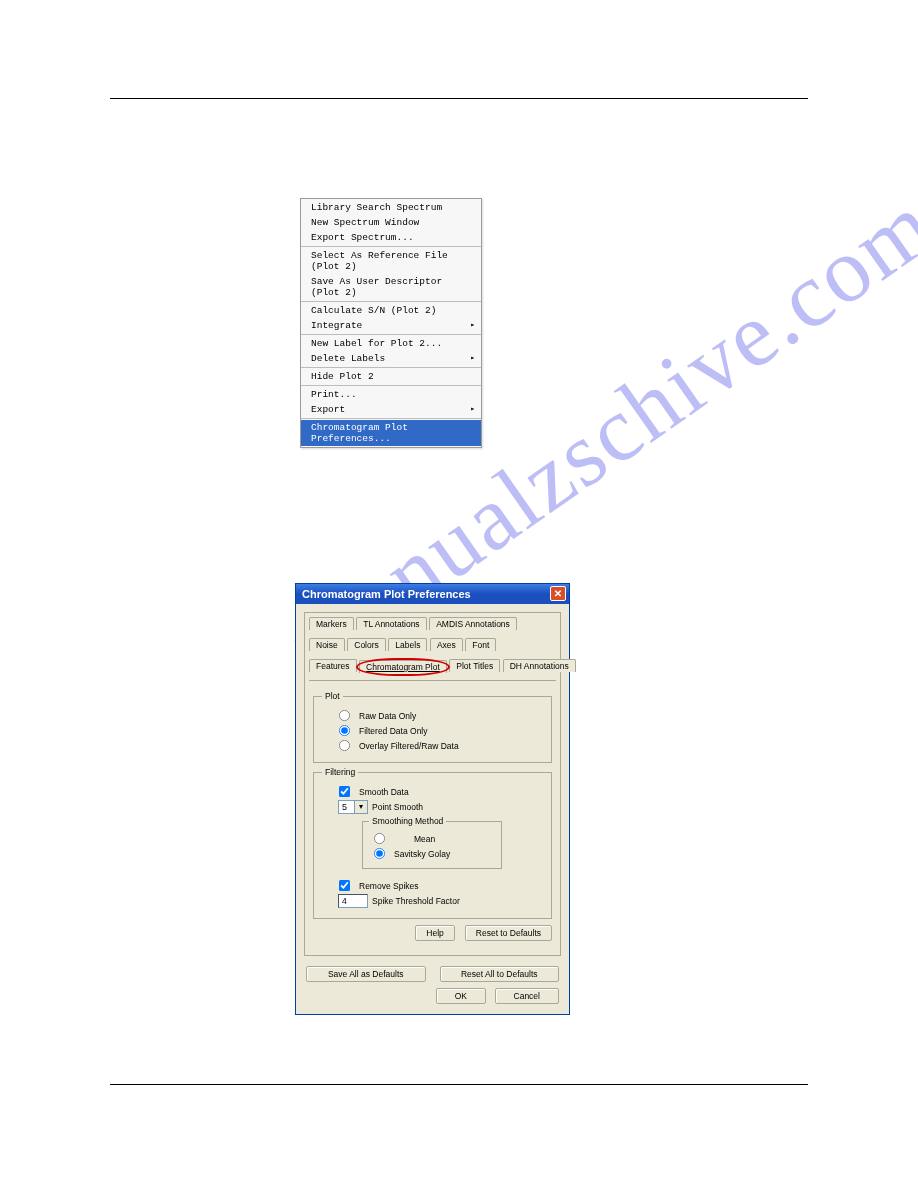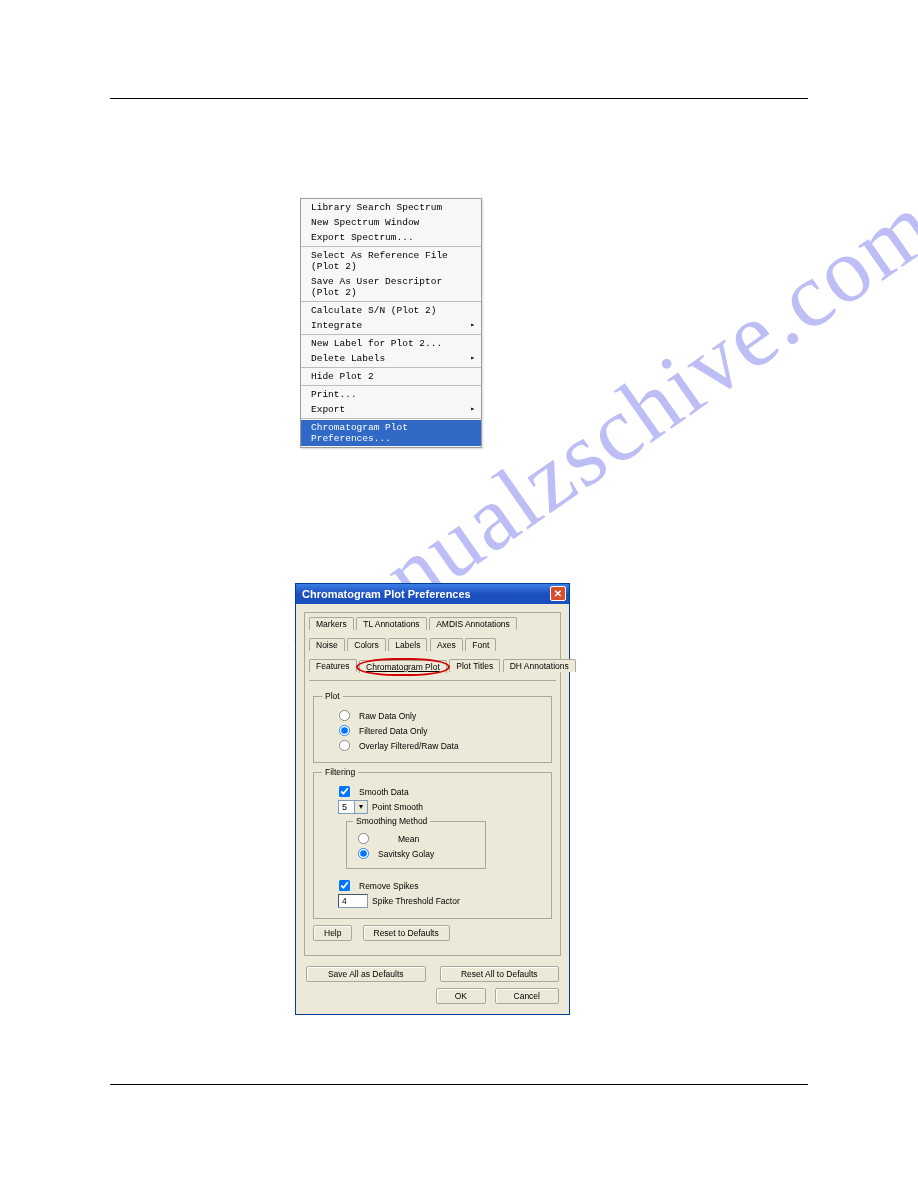--- a/index.html
+++ b/index.html
@@ -193,35 +193,35 @@
   }
   .txt {
     display: inline-block;
     width: 30px; height: 14px;
     border: 1px inset #7f9db9;
     background: #fff;
     padding-left: 3px;
     line-height: 12px;
   }
   .inner-fs {
-    margin: 2px 0 2px 24px;
+    margin: 2px 0 2px 40px;
     width: 140px;
     padding: 4px 6px 6px 6px;
   }
   .btn {
     display: inline-block;
     background: #ece9d8;
     border: 1px solid #aca899;
     border-radius: 2px;
     padding: 2px 10px;
     font-size: 8.5px;
     cursor: pointer;
     box-shadow: inset 1px 1px 0 #fff;
   }
-  .btn-row { text-align: left; margin: 6px 0 2px 0; }
+  .btn-row { text-align: right; margin: 6px 0 2px 0; }
   .btn-row-split {
     display: flex;
     justify-content: space-between;
     gap: 14px;
     margin: 10px 2px 4px 2px;
   }
   .btn-row-split .btn { flex: 1; text-align: center; }
   .ok-row {
     text-align: right;
     margin: 6px 2px 0 0;

